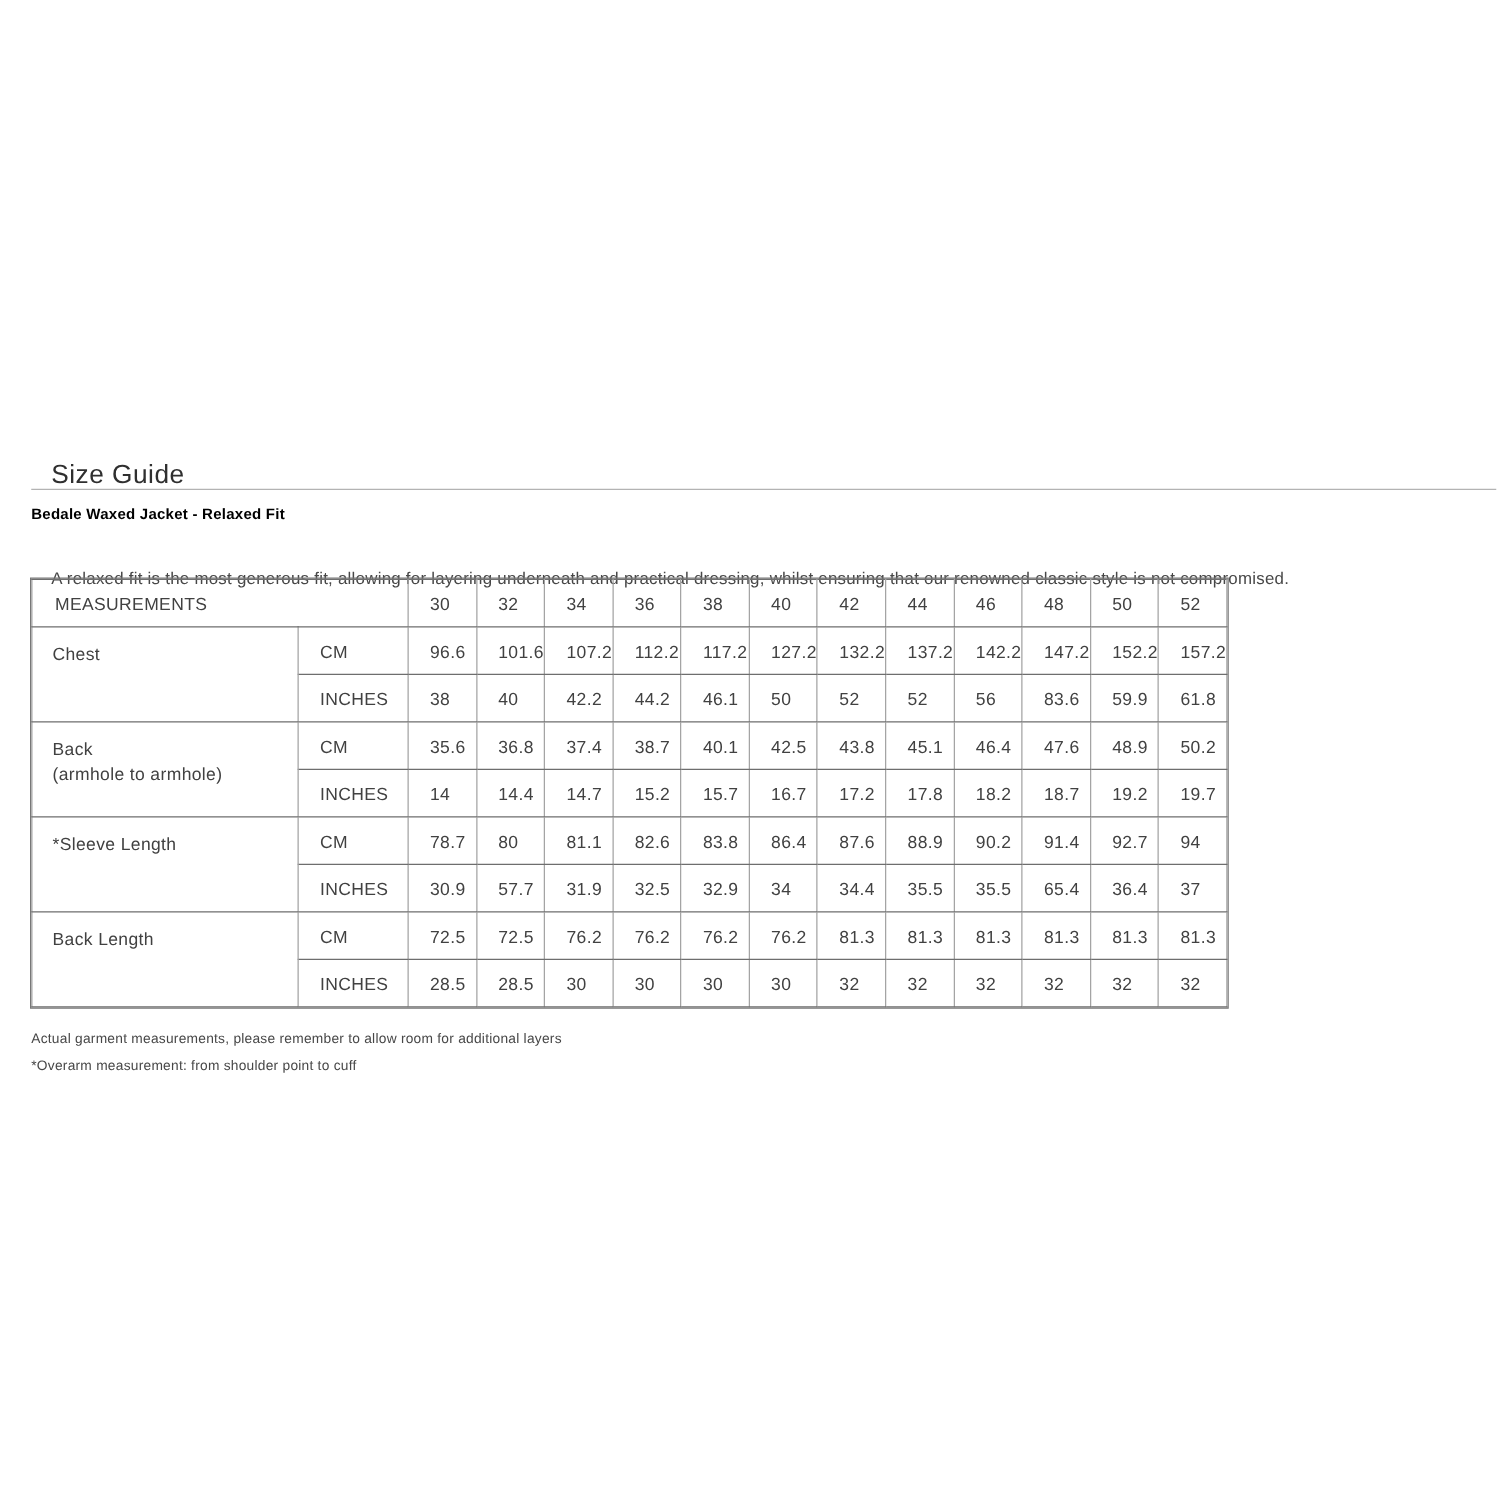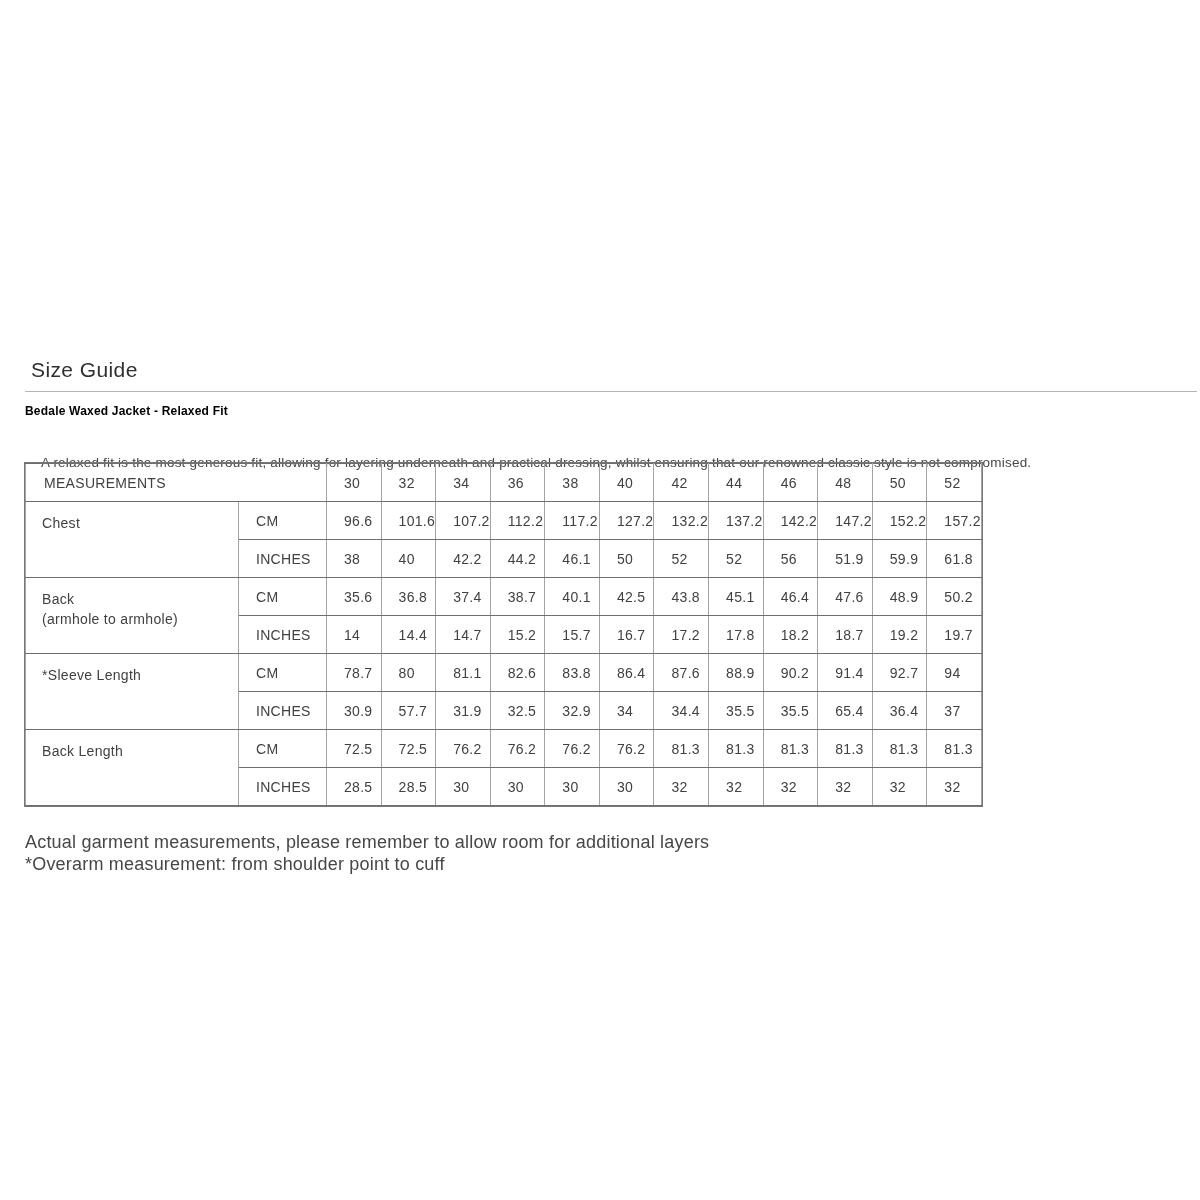--- a/index.html
+++ b/index.html
@@ -6,21 +6,21 @@
   html, body { margin: 0; padding: 0; background: #ffffff; }
   body {
     width: 1200px; height: 1200px; position: relative;
     font-family: "Liberation Sans", sans-serif;
     color: #3f3f3f;
     -webkit-font-smoothing: antialiased;
   }
   .page-title {
     position: absolute; top: 352px; left: 25px;
     font-size: 21px; font-weight: 400; letter-spacing: 0.4px;
-    color: #2f2f2f; margin: 6px;
+    color: #2f2f2f; margin: 16px;
   }
   .divider {
     position: absolute; top: 391px; left: 25px; width: 1172px;
     border: none; border-top: 1px solid #b3b3b3; margin: 0;
   }
   .product-title {
     position: absolute; top: 404px; left: 25px;
     font-size: 12px; font-weight: 700; letter-spacing: 0.2px;
     color: #000000; margin: 0;
   }
@@ -49,21 +49,21 @@
   }
   .size-table .label-cell {
     vertical-align: top; padding-top: 11px; padding-left: 16px;
     white-space: normal; line-height: 20px;
   }
   .size-table .meas-cell { padding-left: 18px; }
   .col-label { width: 213px; }
   .col-unit  { width: 88px; }
   .notes {
     position: absolute; left: 25px;
-    font-size: 18px; letter-spacing: 0.2px; color: #474747;
+    font-size: 11px; letter-spacing: 0.2px; color: #474747;
   }
   .note-1 { top: 814px; }
   .note-2 { top: 836px; }
 </style>
 </head>
 <body>
 
 <h1 class="page-title">Size Guide</h1>
 <hr class="divider">
 <p class="product-title">Bedale Waxed Jacket - Relaxed Fit</p>
@@ -127,21 +127,21 @@
       <td>INCHES</td>
       <td>38</td>
       <td>40</td>
       <td>42.2</td>
       <td>44.2</td>
       <td>46.1</td>
       <td>50</td>
       <td>52</td>
       <td>52</td>
       <td>56</td>
-      <td>51.9</td>
+      <td>83.6</td>
       <td>59.9</td>
       <td>61.8</td>
     </tr>
 
     <tr>
       <td class="label-cell" rowspan="2">
         <div>Back</div>
         <div>(armhole to armhole)</div>
       </td>
       <td>CM</td>

